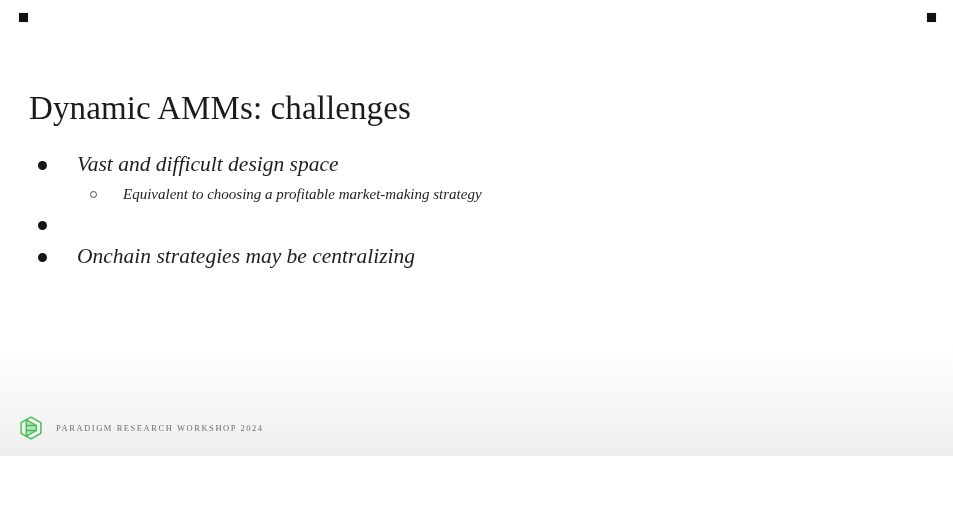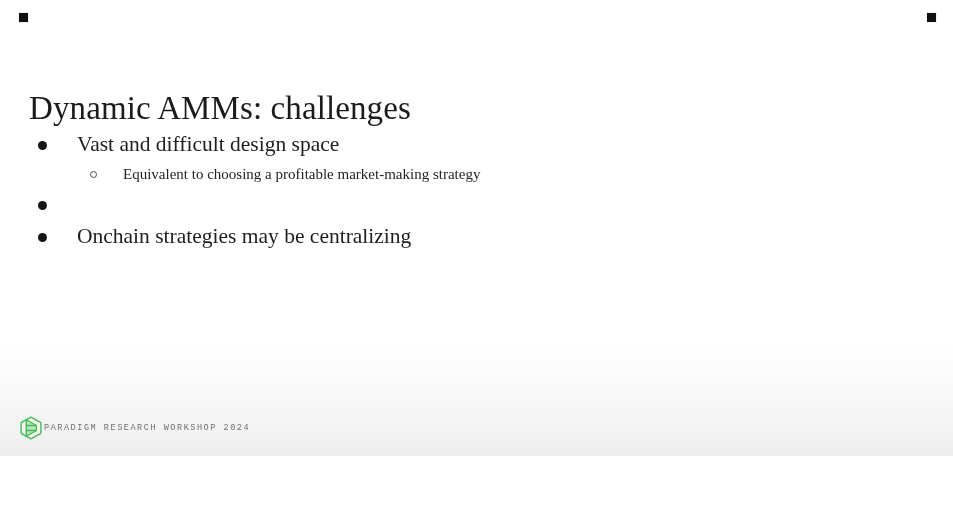--- a/index.html
+++ b/index.html
@@ -53,22 +53,23 @@
     font-weight: 400;
     color: #1b1b1b;
     letter-spacing: 0.1px;
     white-space: nowrap;
   }
 
   
   .bullet-list {
     position: absolute;
     left: 0;
-    top: 128px;
+    top: 148px;
     width: 920px;
+    font-style: italic;
   }
   .bullet-row {
     position: relative;
     display: block;
     padding-left: 77px;
     color: #1e1e1e;
   }
   .bullet-row.level-1 {
     font-size: 21.5px;
     line-height: 32px;
@@ -118,21 +119,22 @@
     align-items: center;
     height: 28px;
   }
   .footer-logo {
     width: 26px;
     height: 26px;
     display: block;
     flex: 0 0 auto;
   }
   .footer-label {
-    font-family: Liberation Mono, monospace;
+    margin-left: 12px;
+    font-family: Liberation Serif, serif;
     font-size: 8.5px;
     letter-spacing: 1.55px;
     color: #6f6f6f;
     white-space: nowrap;
     line-height: 1;
   }
 </style>
 </head>
 <body>
 

